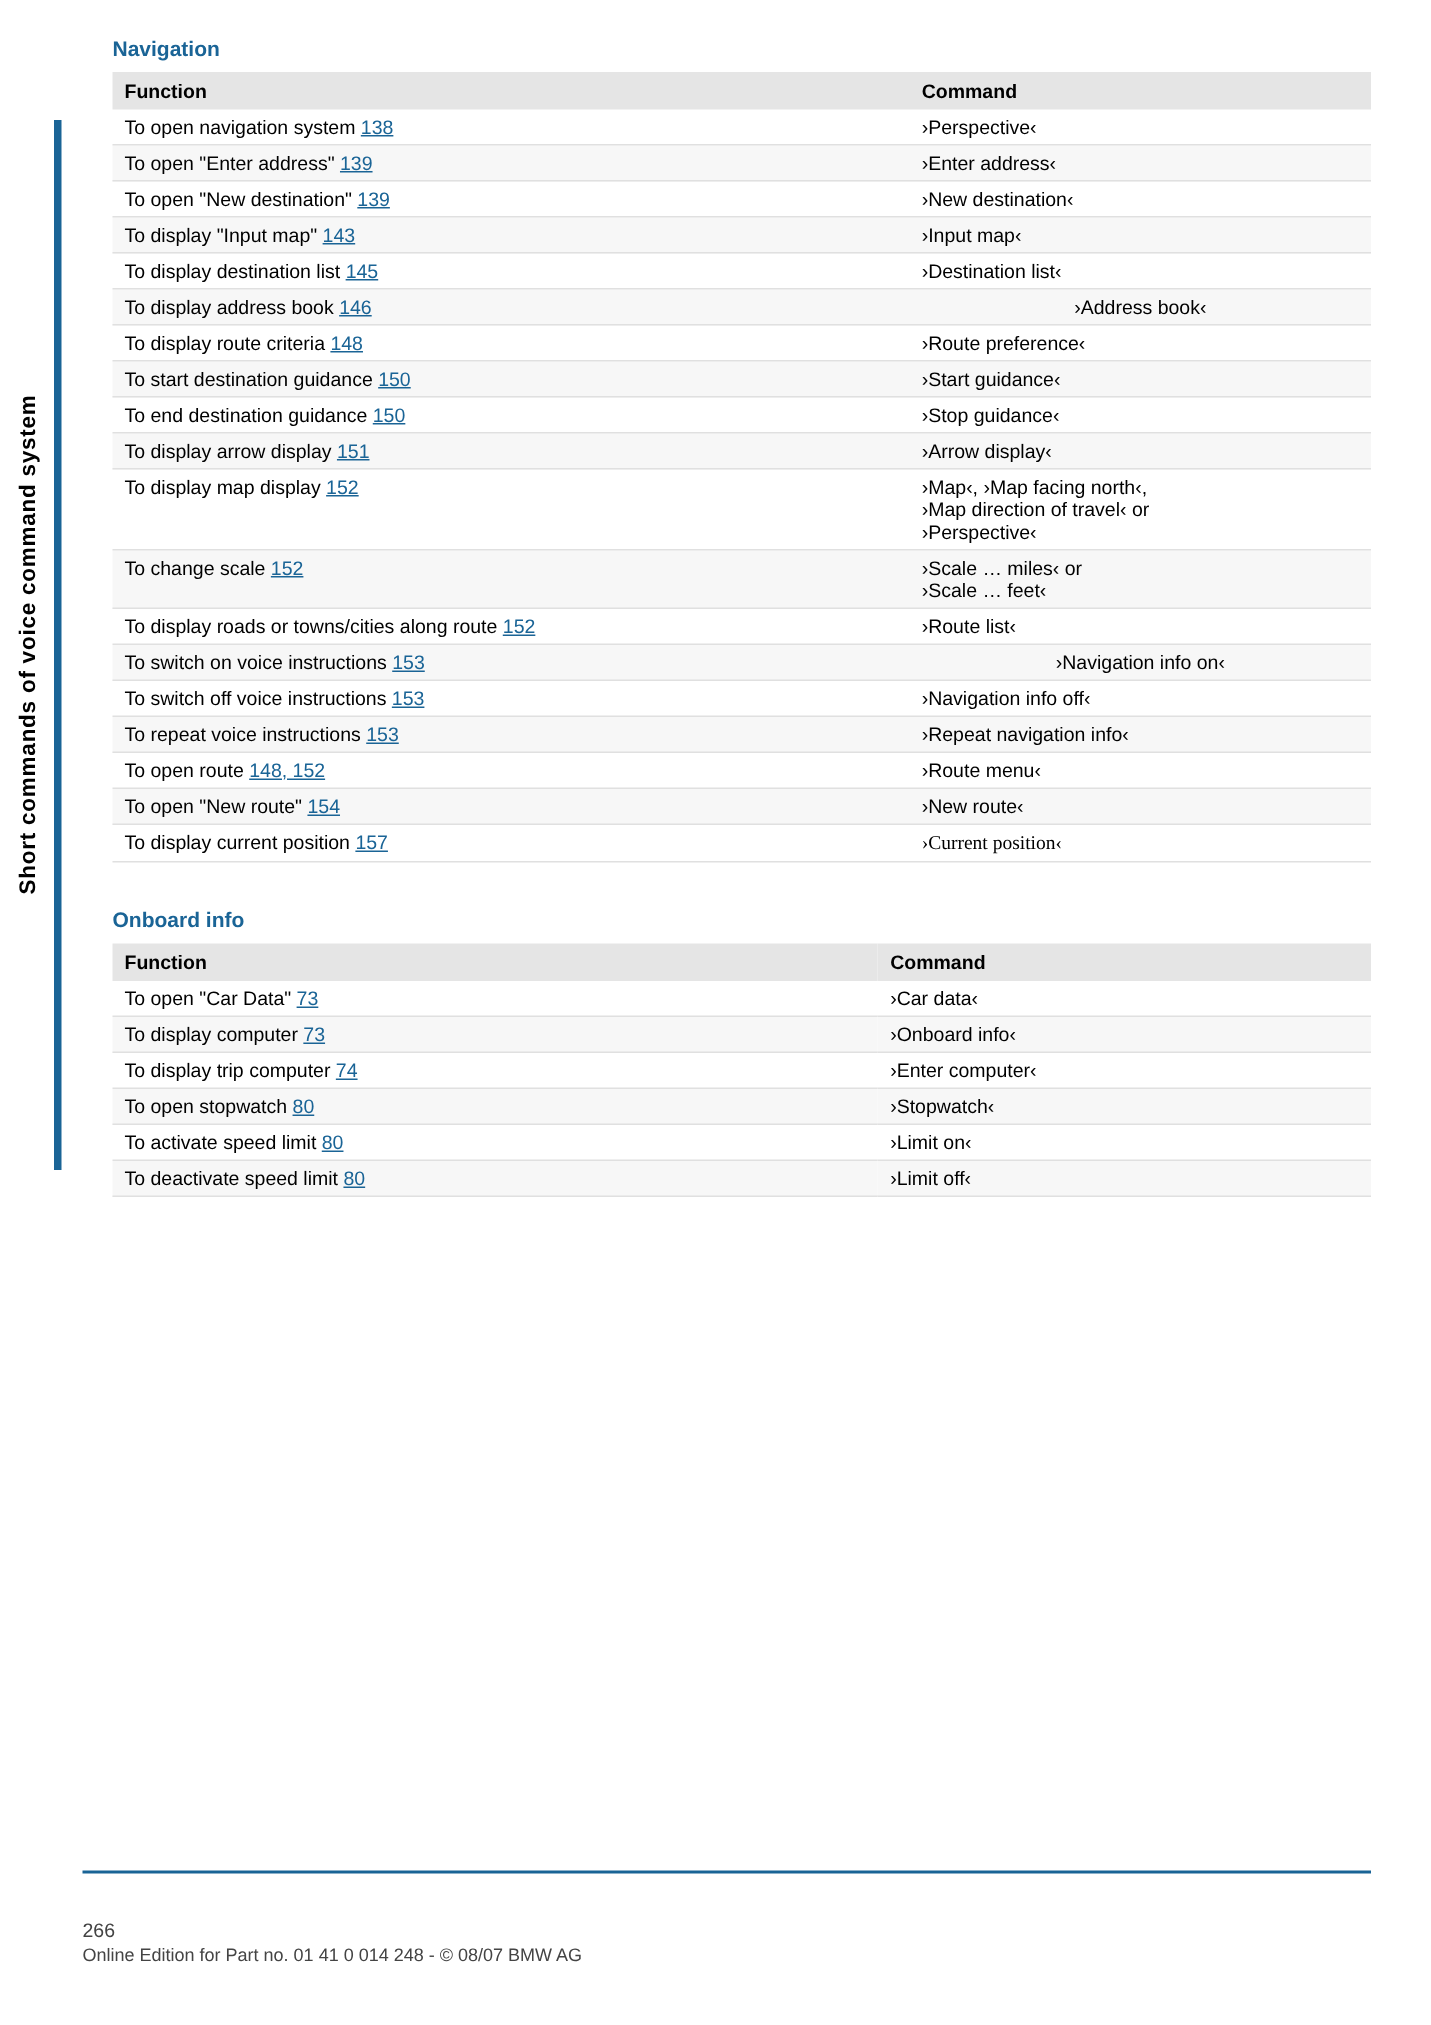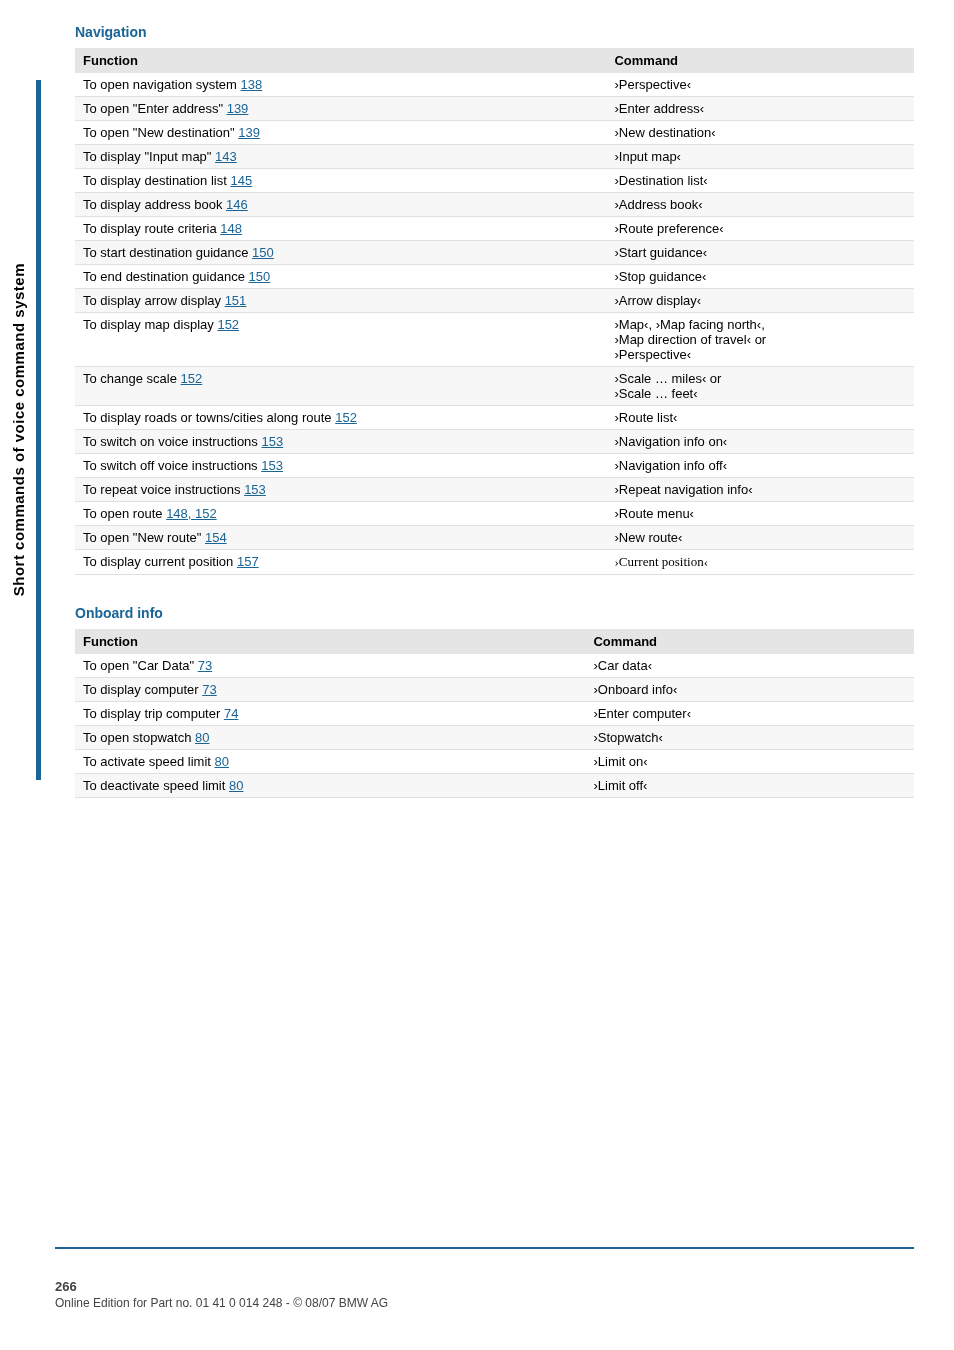--- a/index.html
+++ b/index.html
@@ -106,21 +106,21 @@
       left: 55px;
       right: 40px;
       border-top: 2px solid #1a6496;
       padding-top: 6px;
       font-size: 12px;
       color: #444;
     }
 
     .footer-page {
       font-size: 13px;
-      font-weight: bold;
+      font-weight: normal;
       margin-bottom: 2px;
       margin-top: 24px;
     }
   </style>
 </head>
 <body>
 
 <div class="sidebar">
   <span class="sidebar-text">Short commands of voice command system</span>
 </div>
@@ -154,21 +154,21 @@
         <tr>
           <td>To display "Input map"  <span class="page-num">143</span></td>
           <td class="cmd" style="white-space: pre-line;">›Input map‹</td>
         </tr>
         <tr>
           <td>To display destination list  <span class="page-num">145</span></td>
           <td class="cmd" style="white-space: pre-line;">›Destination list‹</td>
         </tr>
         <tr>
           <td>To display address book  <span class="page-num">146</span></td>
-          <td class="cmd" style="white-space: pre-line;">›Address book‹</td>
+          <td class="cmd" style="white-space: pre-line; text-align: center;">›Address book‹</td>
         </tr>
         <tr>
           <td>To display route criteria  <span class="page-num">148</span></td>
           <td class="cmd" style="white-space: pre-line;">›Route preference‹</td>
         </tr>
         <tr>
           <td>To start destination guidance  <span class="page-num">150</span></td>
           <td class="cmd" style="white-space: pre-line;">›Start guidance‹</td>
         </tr>
         <tr>
@@ -189,21 +189,21 @@
           <td>To change scale  <span class="page-num">152</span></td>
           <td class="cmd" style="white-space: pre-line;">›Scale … miles‹ or
 ›Scale … feet‹</td>
         </tr>
         <tr>
           <td>To display roads or towns/cities along route  <span class="page-num">152</span></td>
           <td class="cmd" style="white-space: pre-line;">›Route list‹</td>
         </tr>
         <tr>
           <td>To switch on voice instructions  <span class="page-num">153</span></td>
-          <td class="cmd" style="white-space: pre-line;">›Navigation info on‹</td>
+          <td class="cmd" style="white-space: pre-line; text-align: center;">›Navigation info on‹</td>
         </tr>
         <tr>
           <td>To switch off voice instructions  <span class="page-num">153</span></td>
           <td class="cmd" style="white-space: pre-line;">›Navigation info off‹</td>
         </tr>
         <tr>
           <td>To repeat voice instructions  <span class="page-num">153</span></td>
           <td class="cmd" style="white-space: pre-line;">›Repeat navigation info‹</td>
         </tr>
         <tr>

